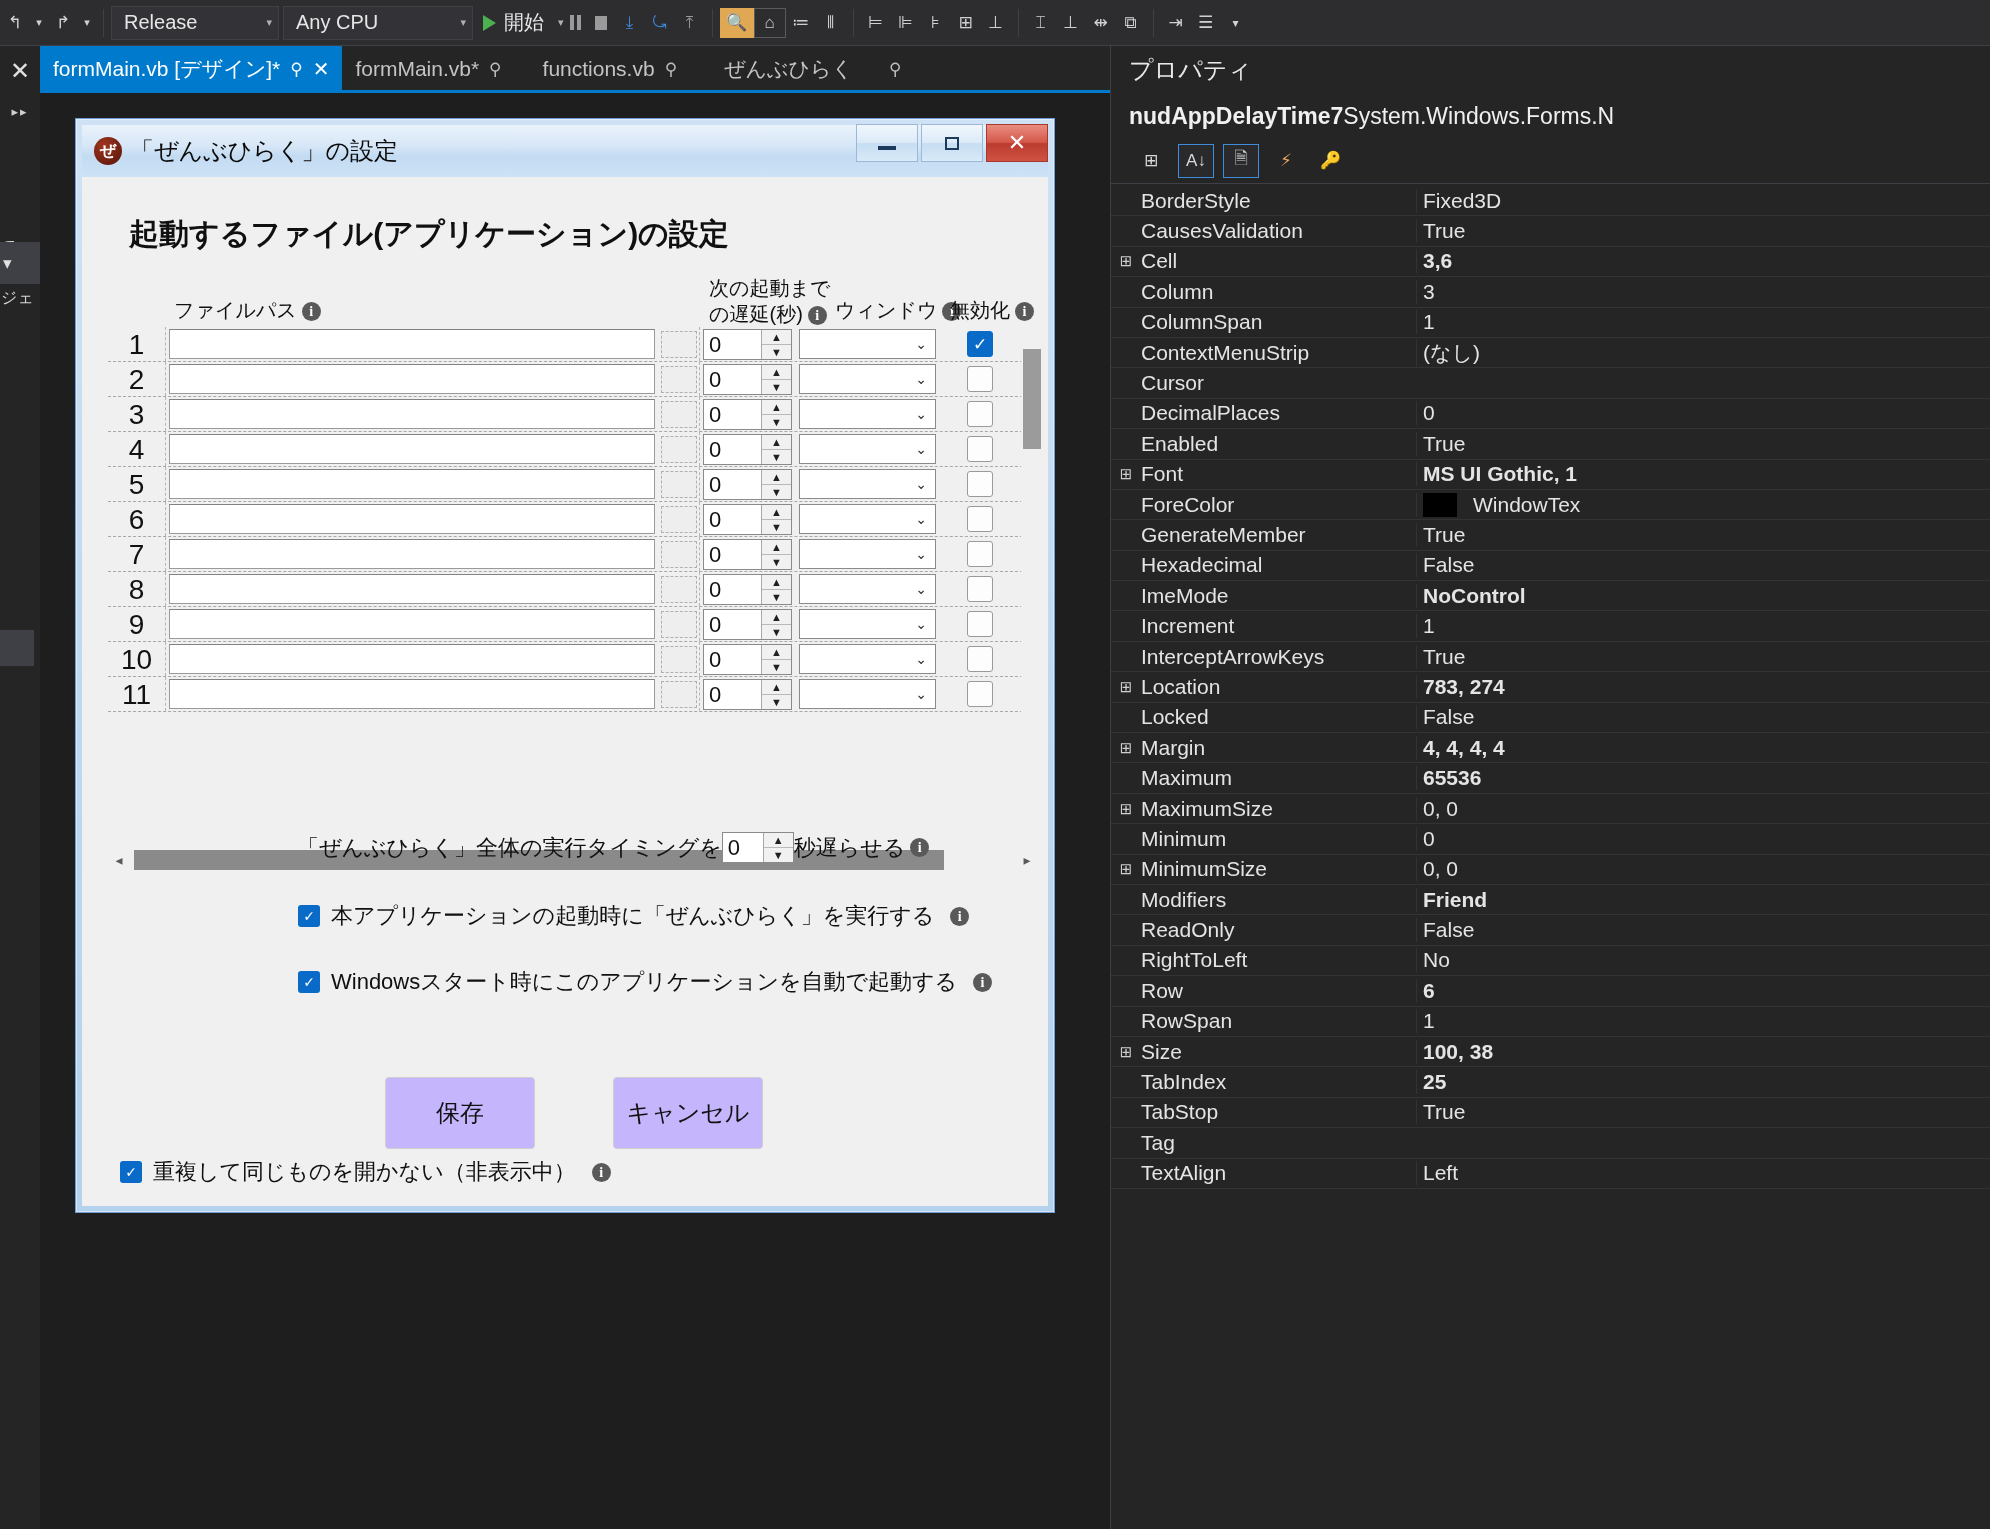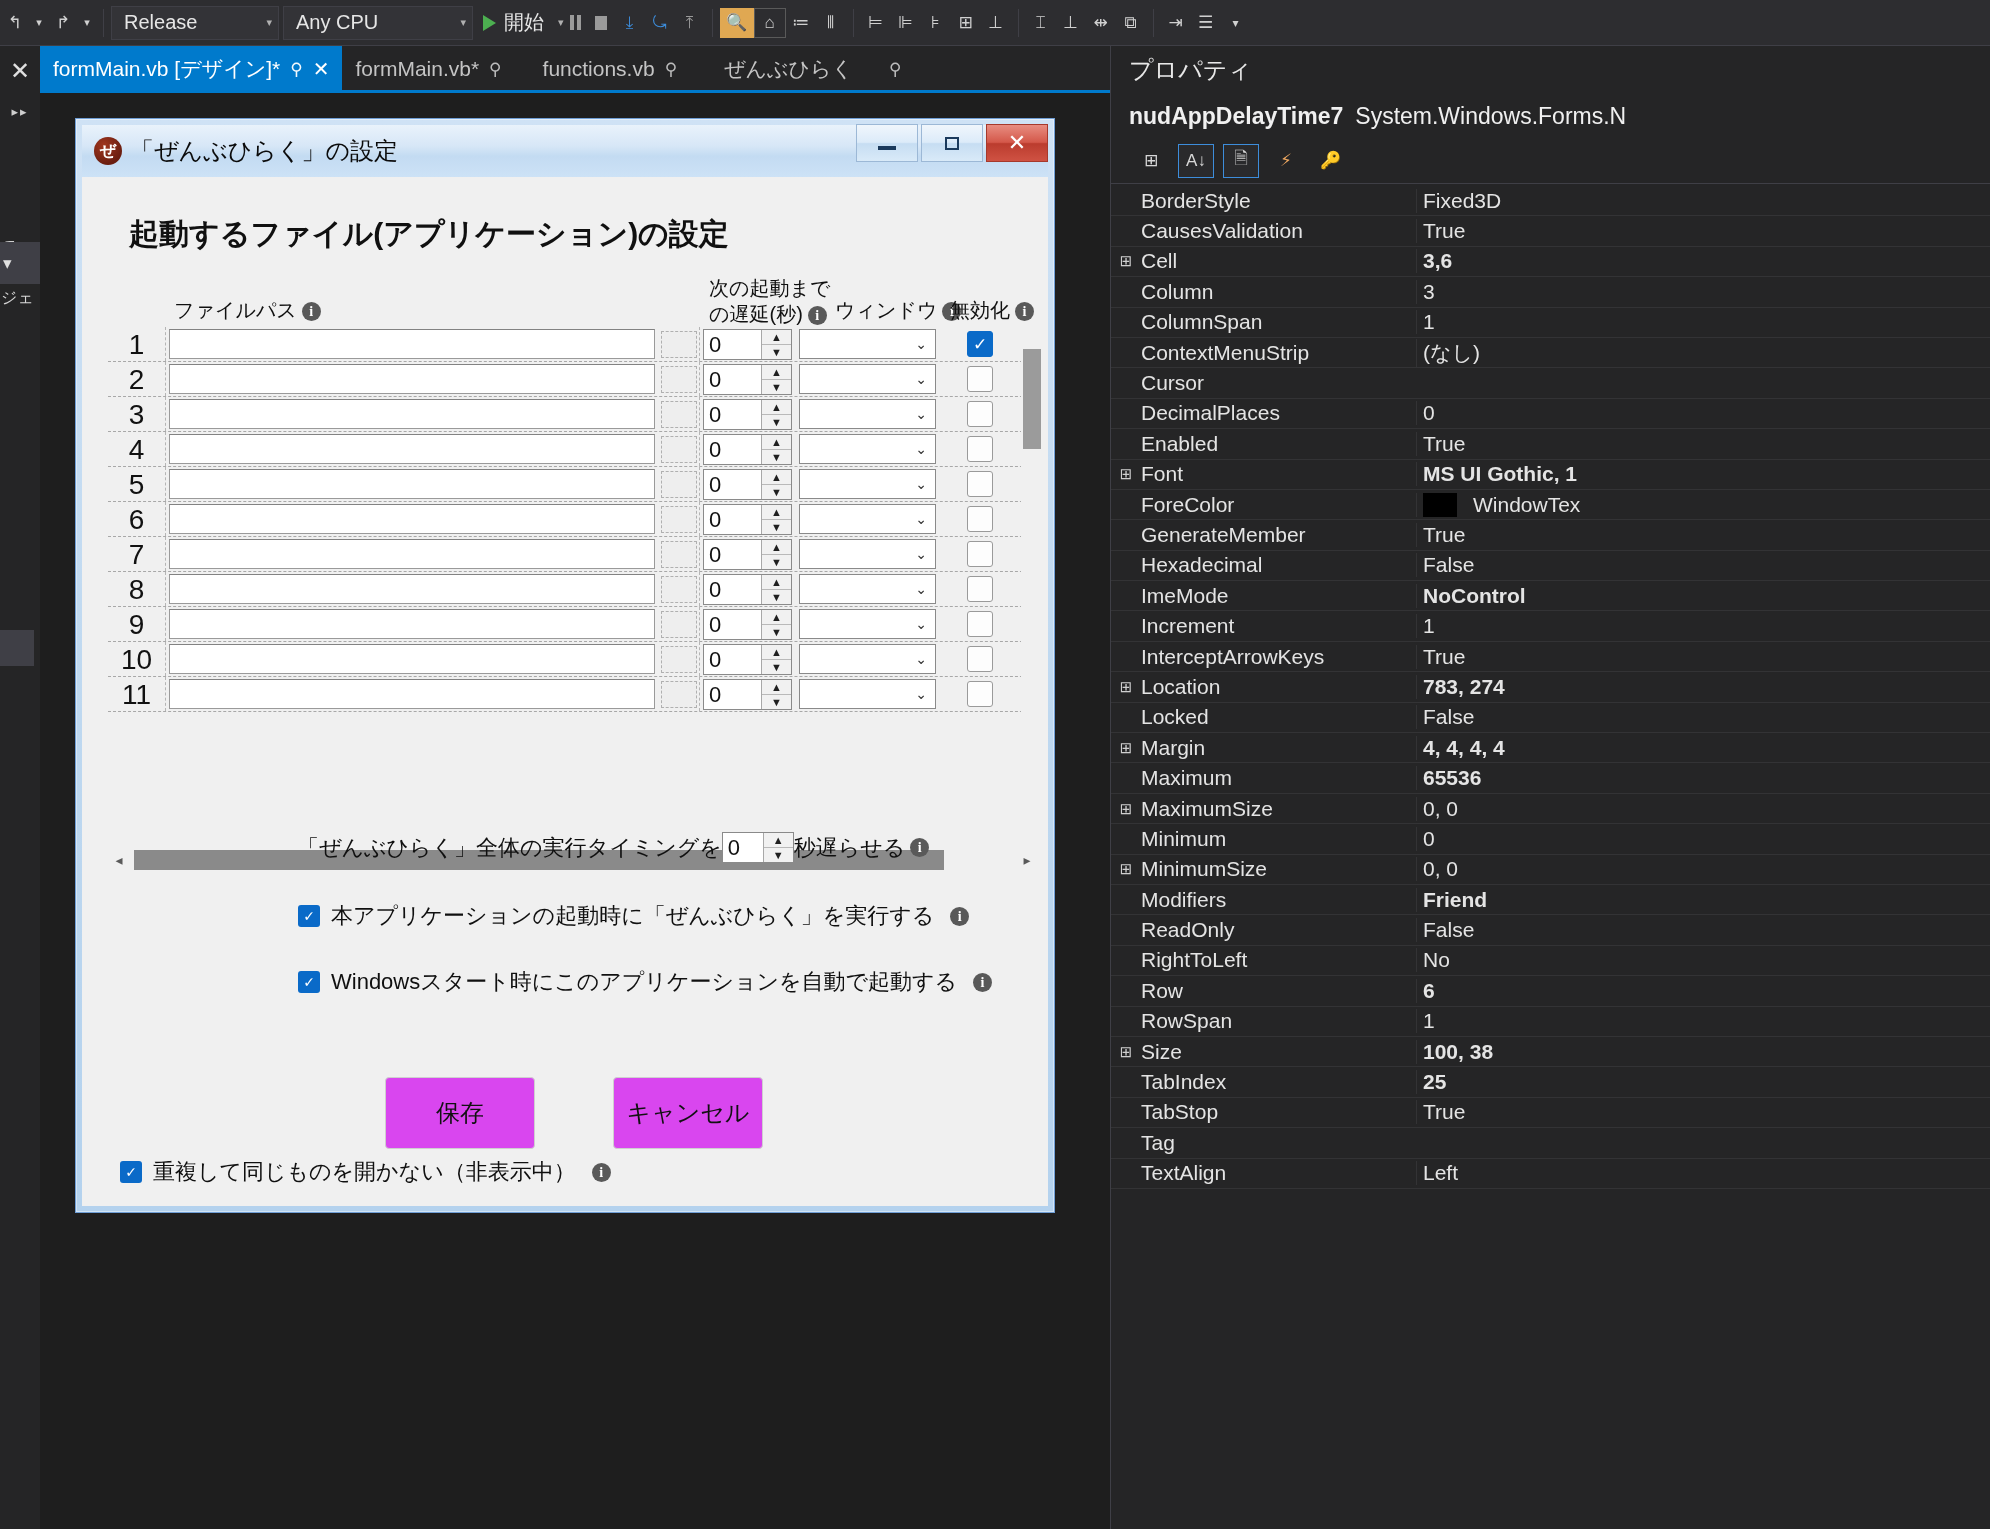--- a/index.html
+++ b/index.html
@@ -204,37 +204,37 @@
   .cb-line {
     position: absolute; display: flex; align-items: center; gap: 11px;
     font-size: 22px; color: #101010; white-space: nowrap;
   }
   .cb-box {
     width: 22px; height: 22px; border-radius: 3px; background: #0a6ac8;
     display: flex; align-items: center; justify-content: center; color: #fff; font-size: 14px;
     flex: none;
   }
   .btn-big {
-    position: absolute; width: 150px; height: 72px; background: #d946ef;
+    position: absolute; width: 150px; height: 72px; background: #c4b5fd;
     border: 1px solid #cfcfcf; border-radius: 4px;
     display: flex; align-items: center; justify-content: center;
     font-size: 24px; color: #111;
   }
 
   
   .props {
     position: absolute; left: 1110px; top: 46px; width: 880px; height: 1483px;
     background: #252526; border-left: 1px solid #3f3f46;
   }
   .props-hdr {
     height: 48px; display: flex; align-items: center; padding-left: 18px;
     color: #e8e8e8; font-size: 24px;
   }
   .props-obj {
-    height: 44px; display: flex; align-items: center; gap: 12px; padding-left: 18px;
+    height: 44px; display: flex; align-items: center; padding-left: 18px;
     color: #f0f0f0; font-size: 23px; font-weight: bold; white-space: nowrap; overflow: hidden;
   }
   .props-obj .ptype { font-weight: normal; }
   .props-tools {
     height: 46px; display: flex; align-items: center; gap: 9px; padding-left: 22px;
     border-bottom: 1px solid #3f3f46;
   }
   .ptool {
     width: 36px; height: 34px; display: flex; align-items: center; justify-content: center;
     font-size: 17px; color: #d7d7d7;

